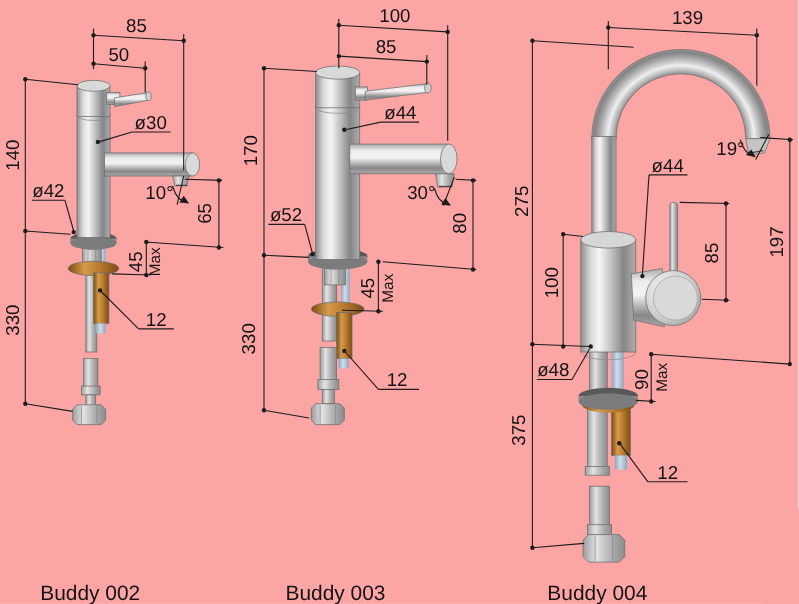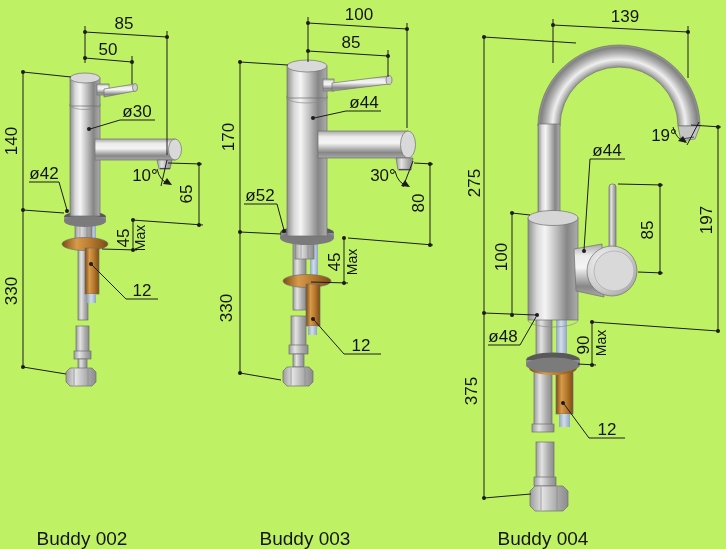--- a/index.html
+++ b/index.html
@@ -1,16 +1,16 @@
 <!DOCTYPE html>
 <html><head>
 <meta charset="utf-8">
 <style>
   html,body{margin:0;padding:0;background:#ffffff;}
-  .stage{width:726px;height:549px;position:relative;background:#bef264;overflow:hidden;}
+  .stage{width:726px;height:549px;position:relative;background:#fca5a5;overflow:hidden;}
   .ln{stroke:#1c1c1c;stroke-width:1;fill:none;}
   .dot{fill:#1c1c1c;}
   .dt{font-family:"Liberation Sans",sans-serif;font-size:17px;fill:#141414;text-anchor:middle;}
   .dtm{font-size:14px;}
   .cap{font-size:19px;}
   .shape{stroke:#6e6e6e;stroke-width:0.7;}
   .seam{stroke:#8c8c8c;stroke-width:0.7;fill:none;}
   .facet{stroke:#8a8a8a;stroke-width:0.7;}
   .darkedge{stroke:#4a4a4a;stroke-width:1.2;}
 </style>

